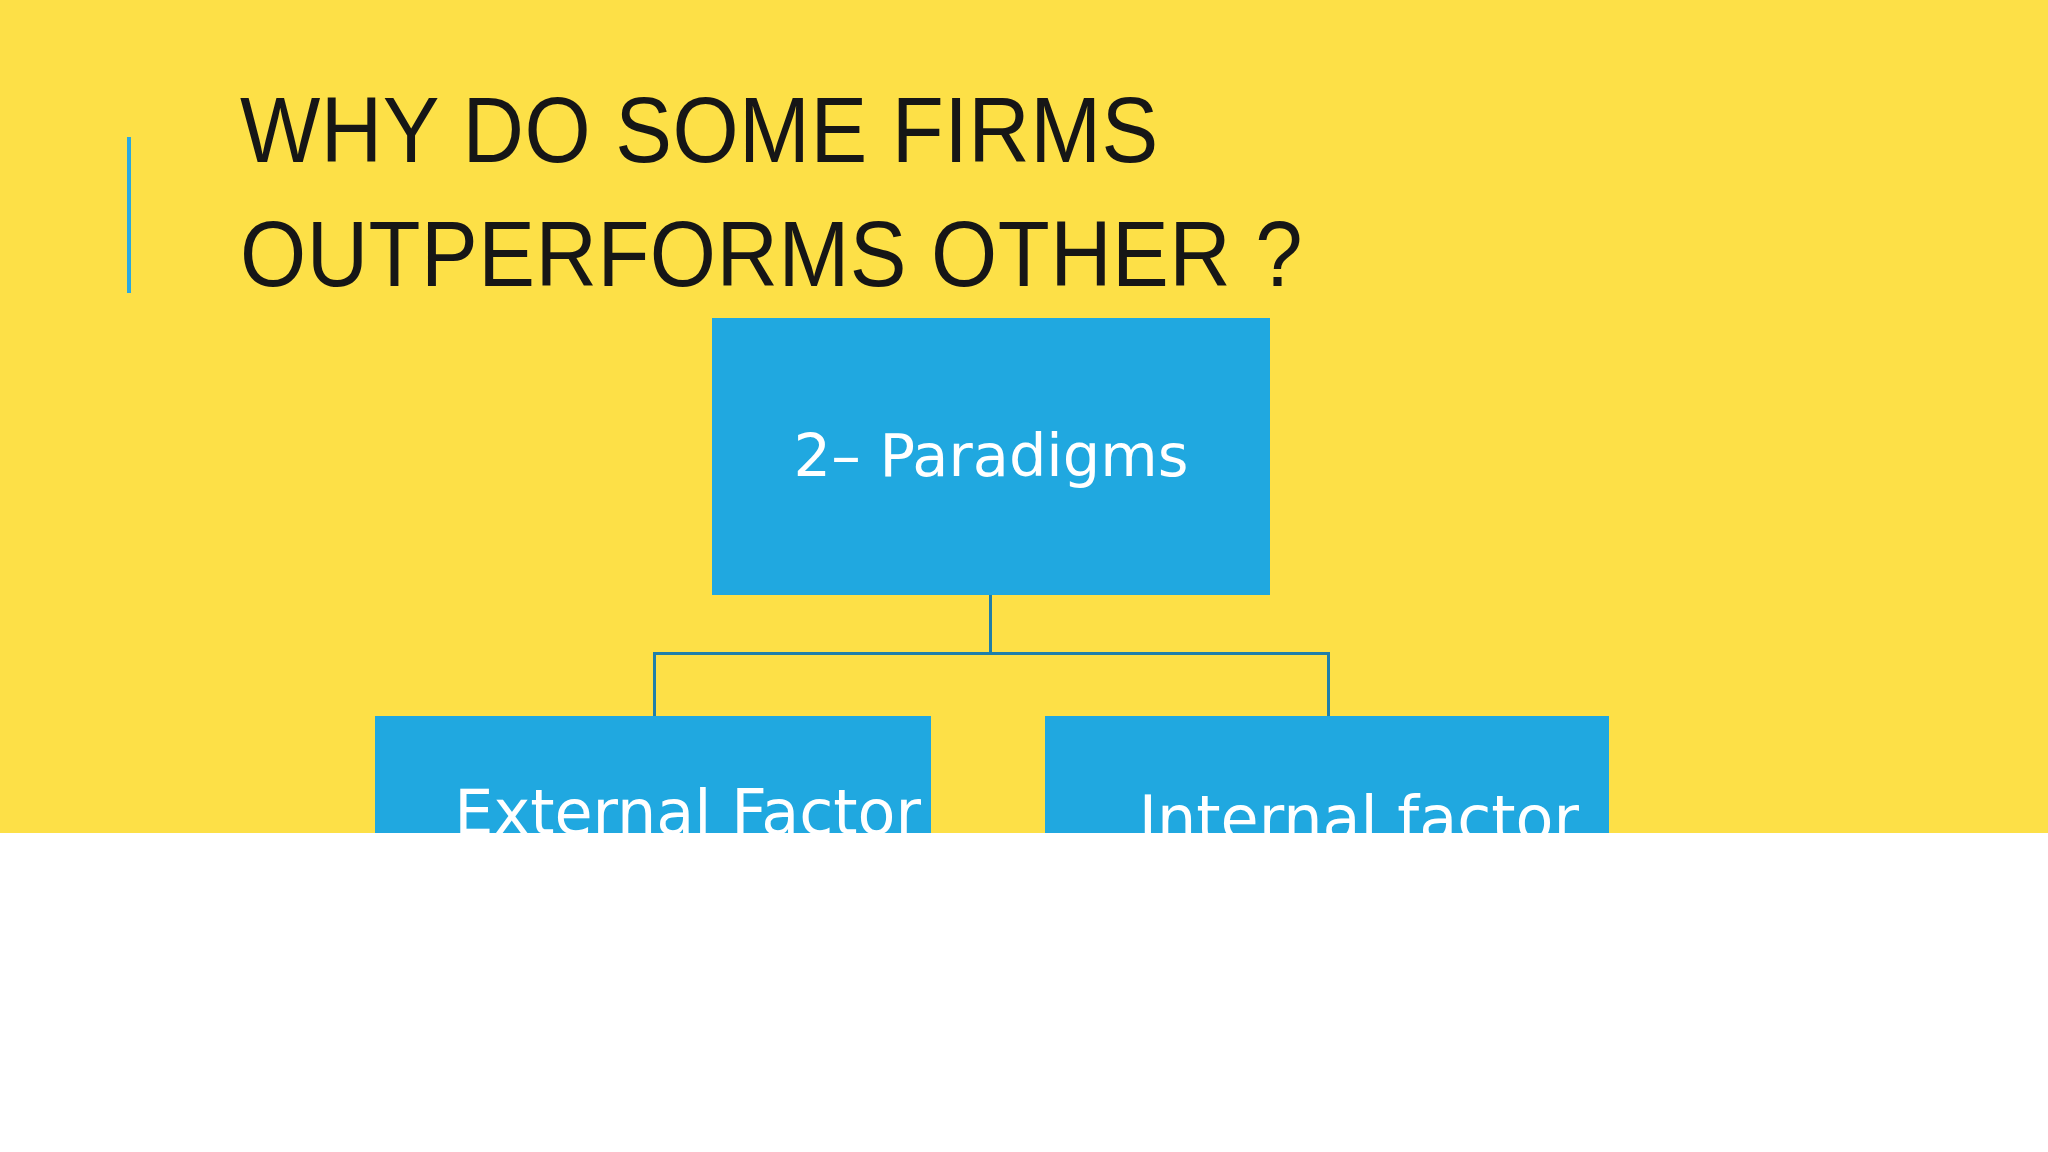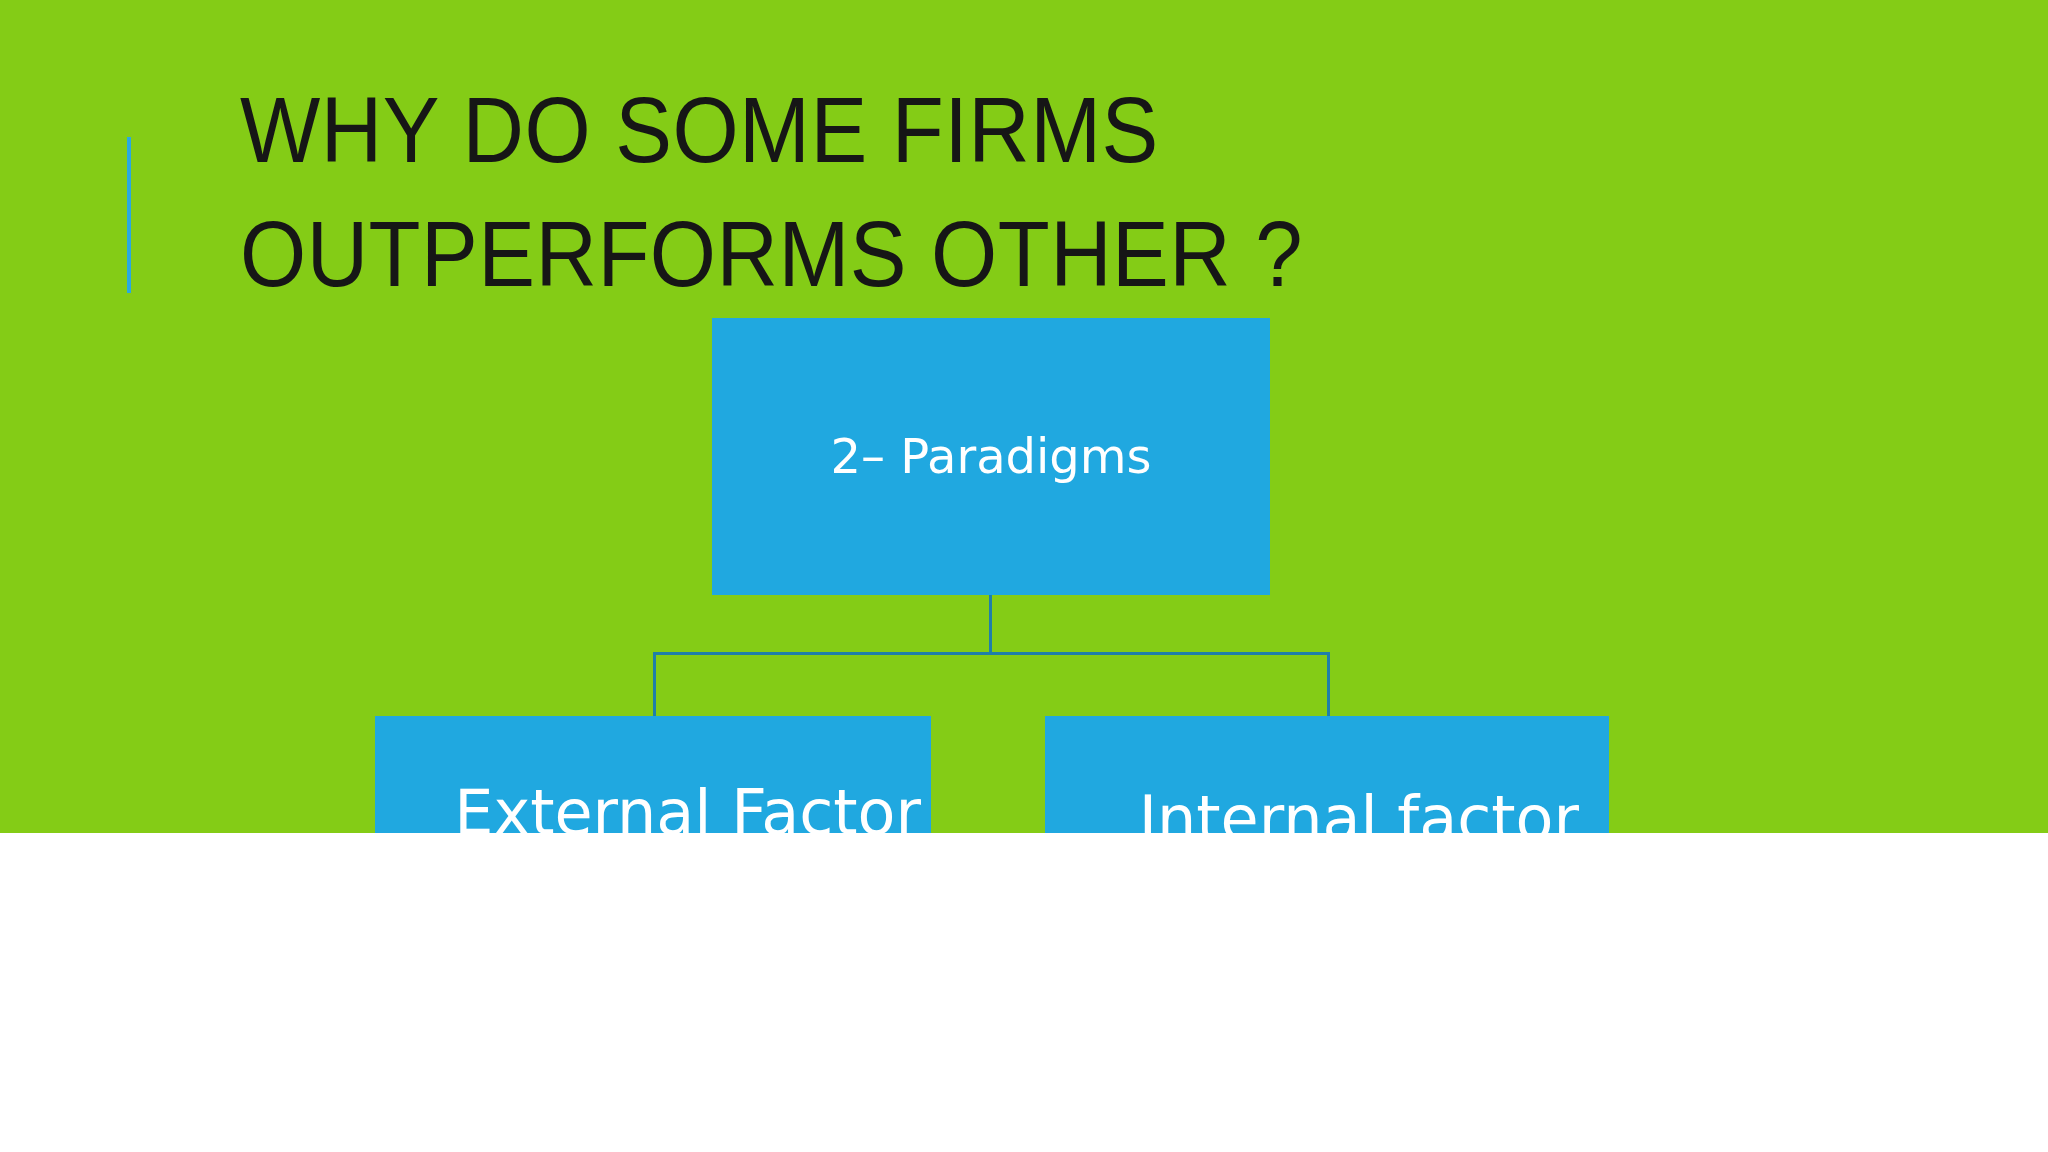--- a/index.html
+++ b/index.html
@@ -8,21 +8,21 @@
     background: #ffffff;
   }
   body {
     font-family: "Liberation Sans", sans-serif;
   }
 
   #slide {
     position: relative;
     width: 2048px;
     height: 833px;
-    background: #84cc16;
+    background: #fde047;
     overflow: hidden;
   }
 
   
   #title-accent-bar {
     position: absolute;
     left: 127px;
     top: 137px;
     width: 4px;
     height: 156px;
@@ -66,21 +66,21 @@
     line-height: 1.33;
   }
 
   #node-root {
     left: 712px;
     top: 318px;
     width: 558px;
     height: 277px;
     justify-content: center;
     text-align: center;
-    font-size: 48px;
+    font-size: 59px;
     padding: 0 18px;
   }
 
   #node-external {
     left: 375px;
     top: 716px;
     width: 556px;
     height: 277px;
     justify-content: flex-end;
     text-align: right;

